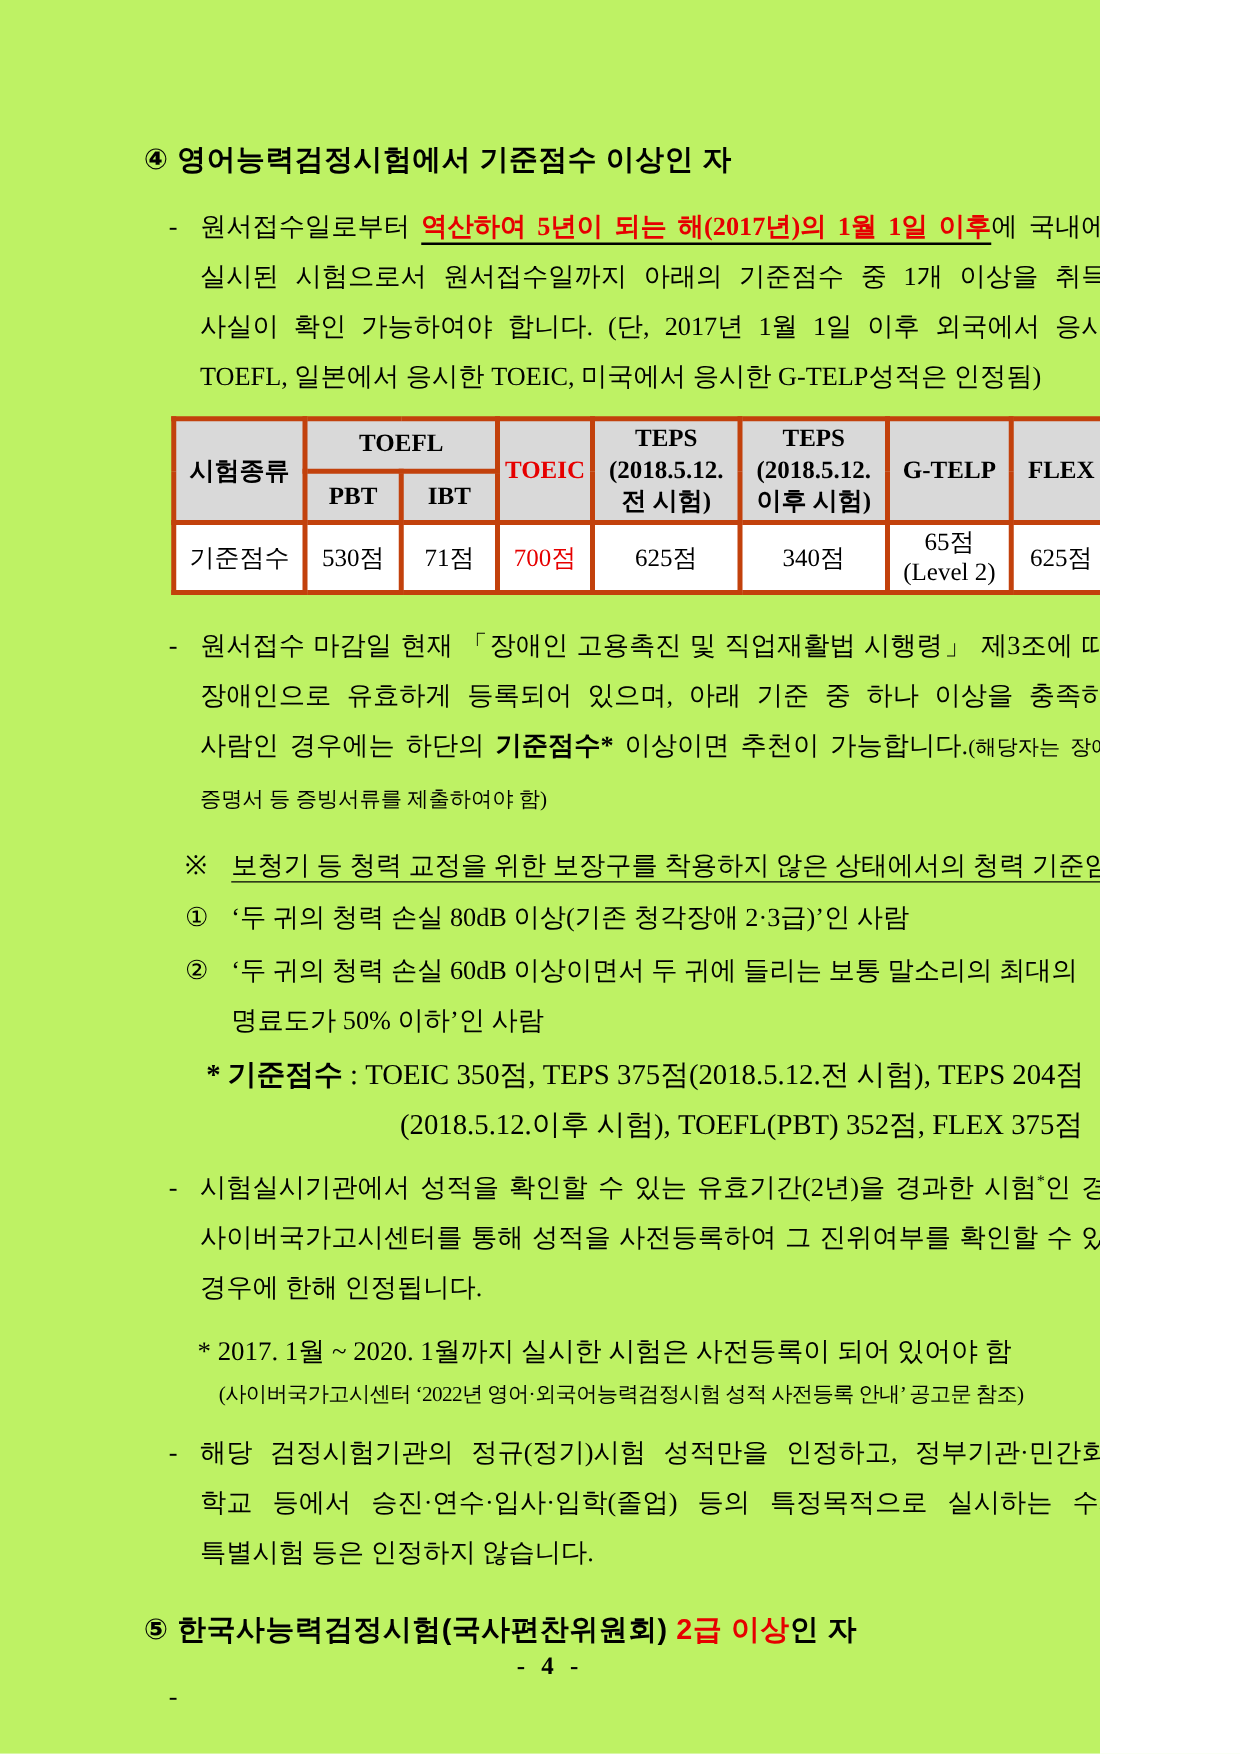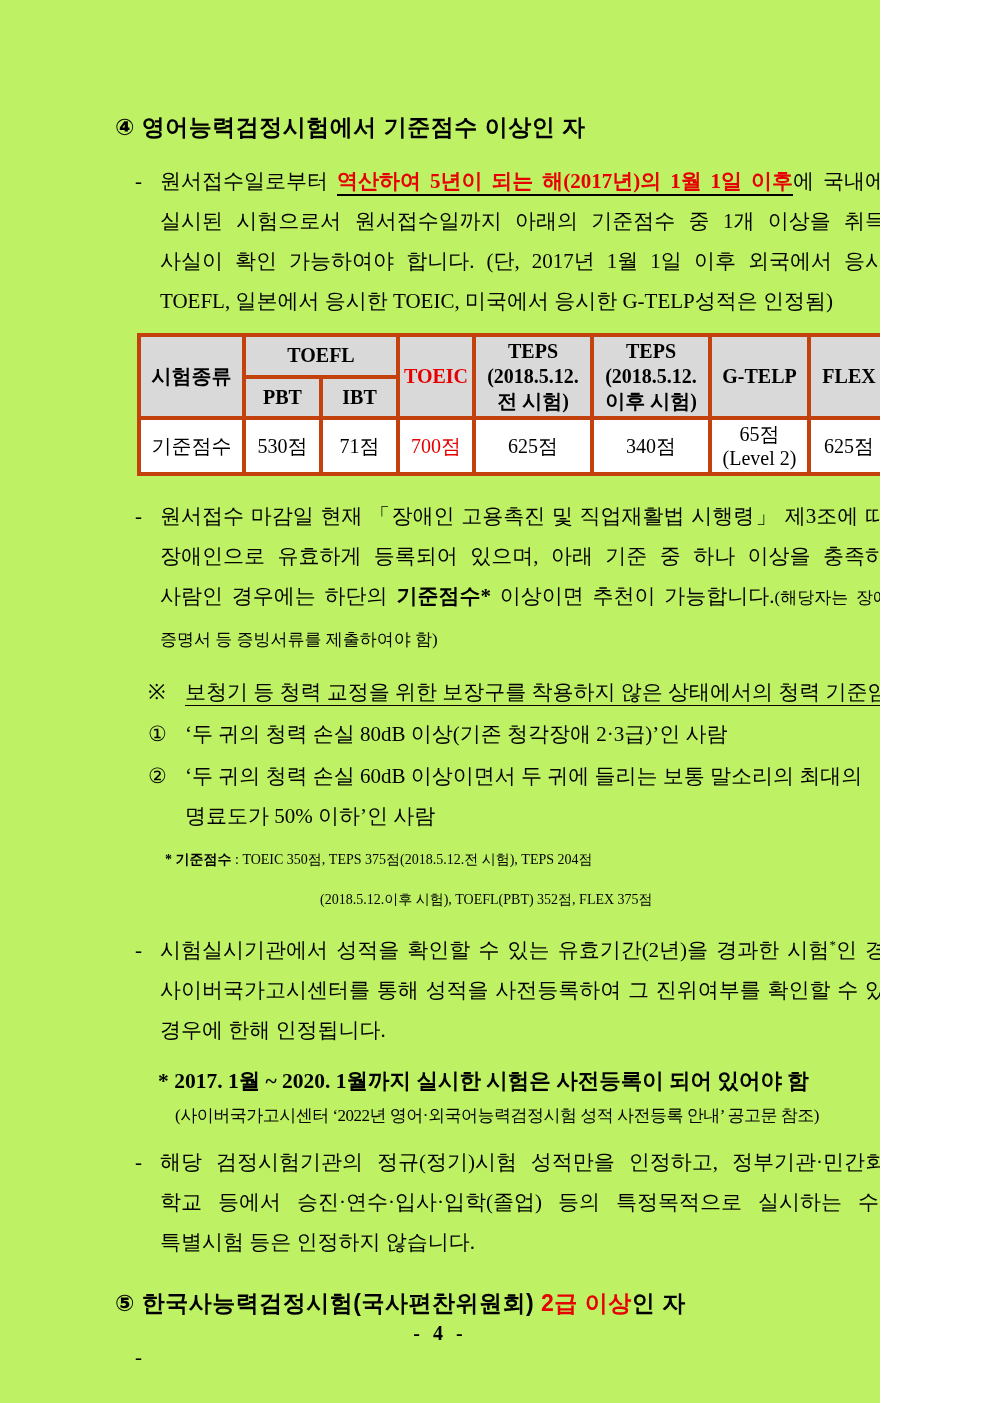--- a/index.html
+++ b/index.html
@@ -84,33 +84,33 @@
     font-size: 21px;
     line-height: 40px;
     word-break: keep-all;
     margin-bottom: 2px;
   }
   .note-line .marker { position: absolute; left: 33px; top: 0; }
   .underlined { border-bottom: 1.5px solid #000; padding-bottom: 1px; }
 
   .ref-block {
     padding-left: 50px;
-    font-size: 14px;
+    font-size: 23px;
     line-height: 40px;
     word-break: keep-all;
     margin: 4px 0 10px 0;
   }
   .ref-block .line2 { padding-left: 155px; }
 
   .prereg-block {
     padding-left: 43px;
     margin: 2px 0 10px 0;
     word-break: keep-all;
   }
-  .prereg-block .main { font-size: 21.5px; line-height: 38px; font-weight: bold; }
+  .prereg-block .main { font-size: 21.5px; line-height: 38px; font-weight: normal; }
   .prereg-block .sub {
     font-size: 17px;
     line-height: 32px;
     padding-left: 17px;
     letter-spacing: -0.5px;
   }
 
   .section-gap { height: 14px; }
 
   .footer {

